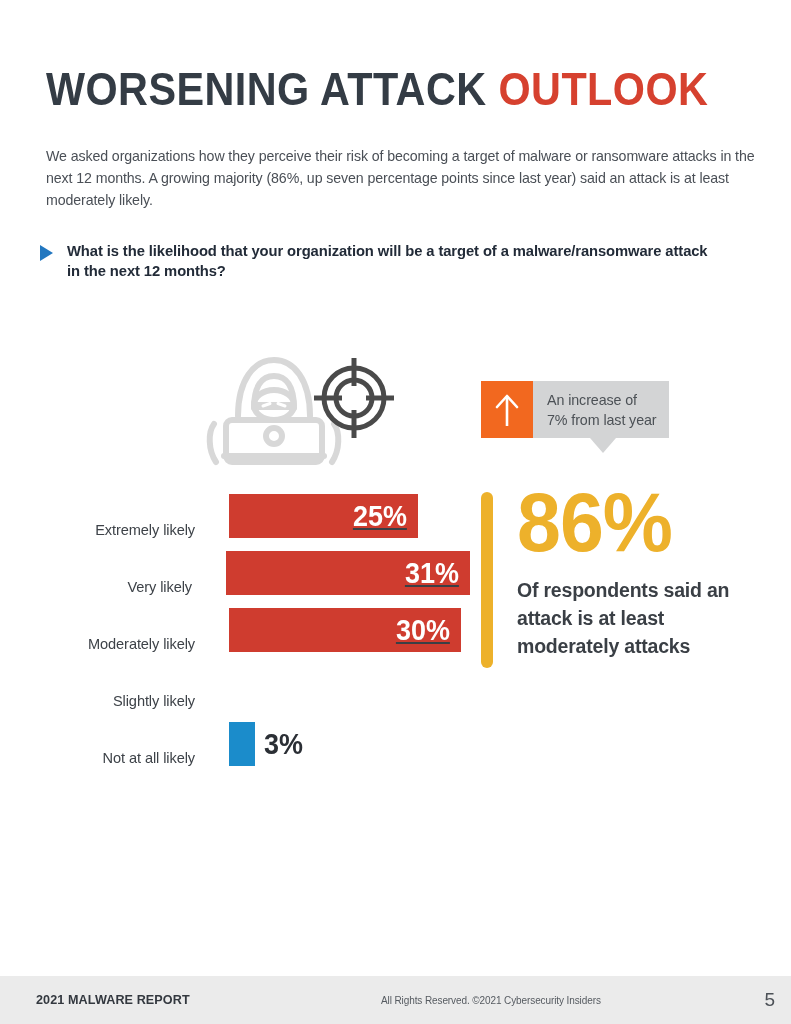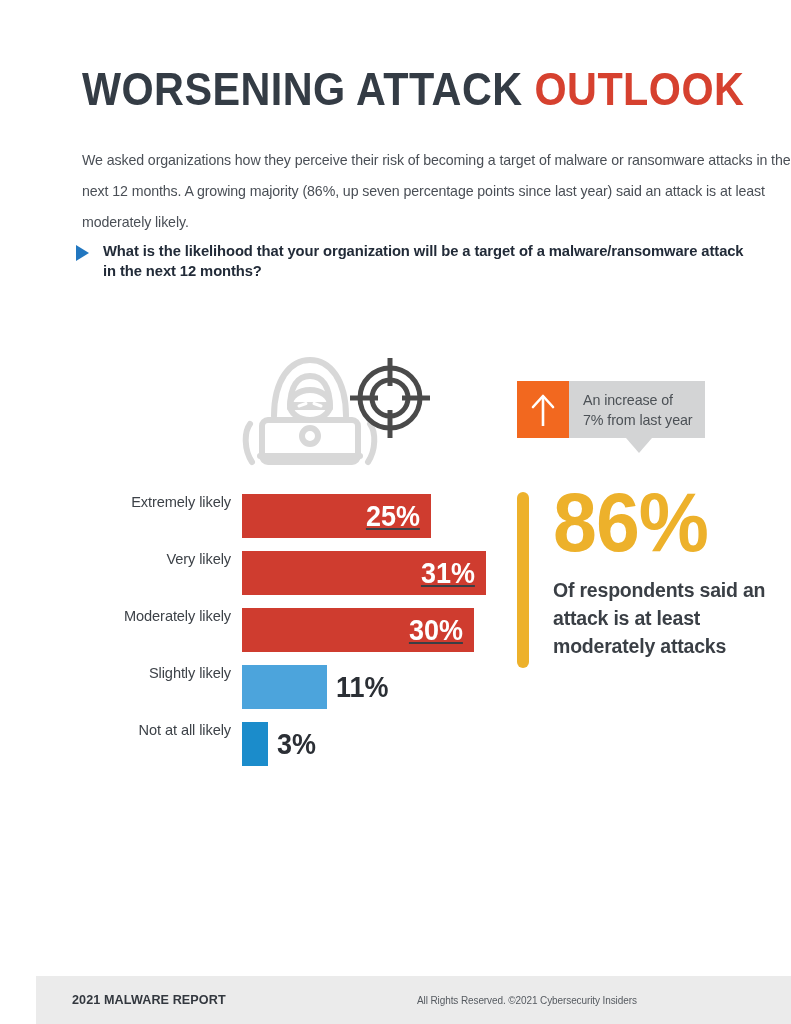--- a/index.html
+++ b/index.html
@@ -14,21 +14,20 @@
     position: relative;
     font-family: "Liberation Sans", sans-serif;
     color: #3a3f45;
     overflow: hidden;
   }
 
   .page {
     position: absolute;
     inset: 0;
     background: #ffffff;
-    margin-left: 36px;
   }
 
   
   .title {
     position: absolute;
     left: 46px;
     top: 33px;
     font-family: "Liberation Sans Narrow", "Liberation Sans", sans-serif;
     font-size: 47px;
     font-weight: bold;
@@ -41,21 +40,21 @@
   .title .t-dark { color: #343c45; }
   .title .t-red  { color: #d6412f; }
 
   
   .intro {
     position: absolute;
     left: 46px;
     top: 131px;
     width: 710px;
     font-size: 14.2px;
-    line-height: 31px;
+    line-height: 22px;
     color: #4a4f56;
     letter-spacing: -0.1px;
   }
 
   
   .question-row {
     position: absolute;
     left: 40px;
     top: 241px;
     width: 706px;
@@ -98,21 +97,22 @@
     position: absolute;
     left: 0px;
     top: 494px;
     width: 470px;
   }
   .bar-row {
     position: relative;
     height: 44px;
     margin-bottom: 13px;
     display: flex;
-    align-items: flex-start;
+    align-items: flex-end;
+    gap: 23px;
   }
   .bar-label {
     width: 195px;
     text-align: right;
     padding-right: 0;
     font-size: 14.6px;
     color: #3d4248;
     letter-spacing: -0.1px;
     white-space: nowrap;
   }
@@ -366,24 +366,20 @@
       <div class="bar-label">Moderately likely</div>
       <div class="bar-wrap">
         <div class="bar red" style="width:232px">
           <span class="bar-value-in">30%</span>
         </div>
       </div>
     </div>
 
     <div class="bar-row">
       <div class="bar-label">Slightly likely</div>
-      <div class="bar-wrap">
-        <div class="bar blue-light" style="width:85px"></div>
-        <span class="bar-value-out">11%</span>
-      </div>
     </div>
 
     <div class="bar-row">
       <div class="bar-label">Not at all likely</div>
       <div class="bar-wrap">
         <div class="bar blue-dark" style="width:26px"></div>
         <span class="bar-value-out">3%</span>
       </div>
     </div>
 

